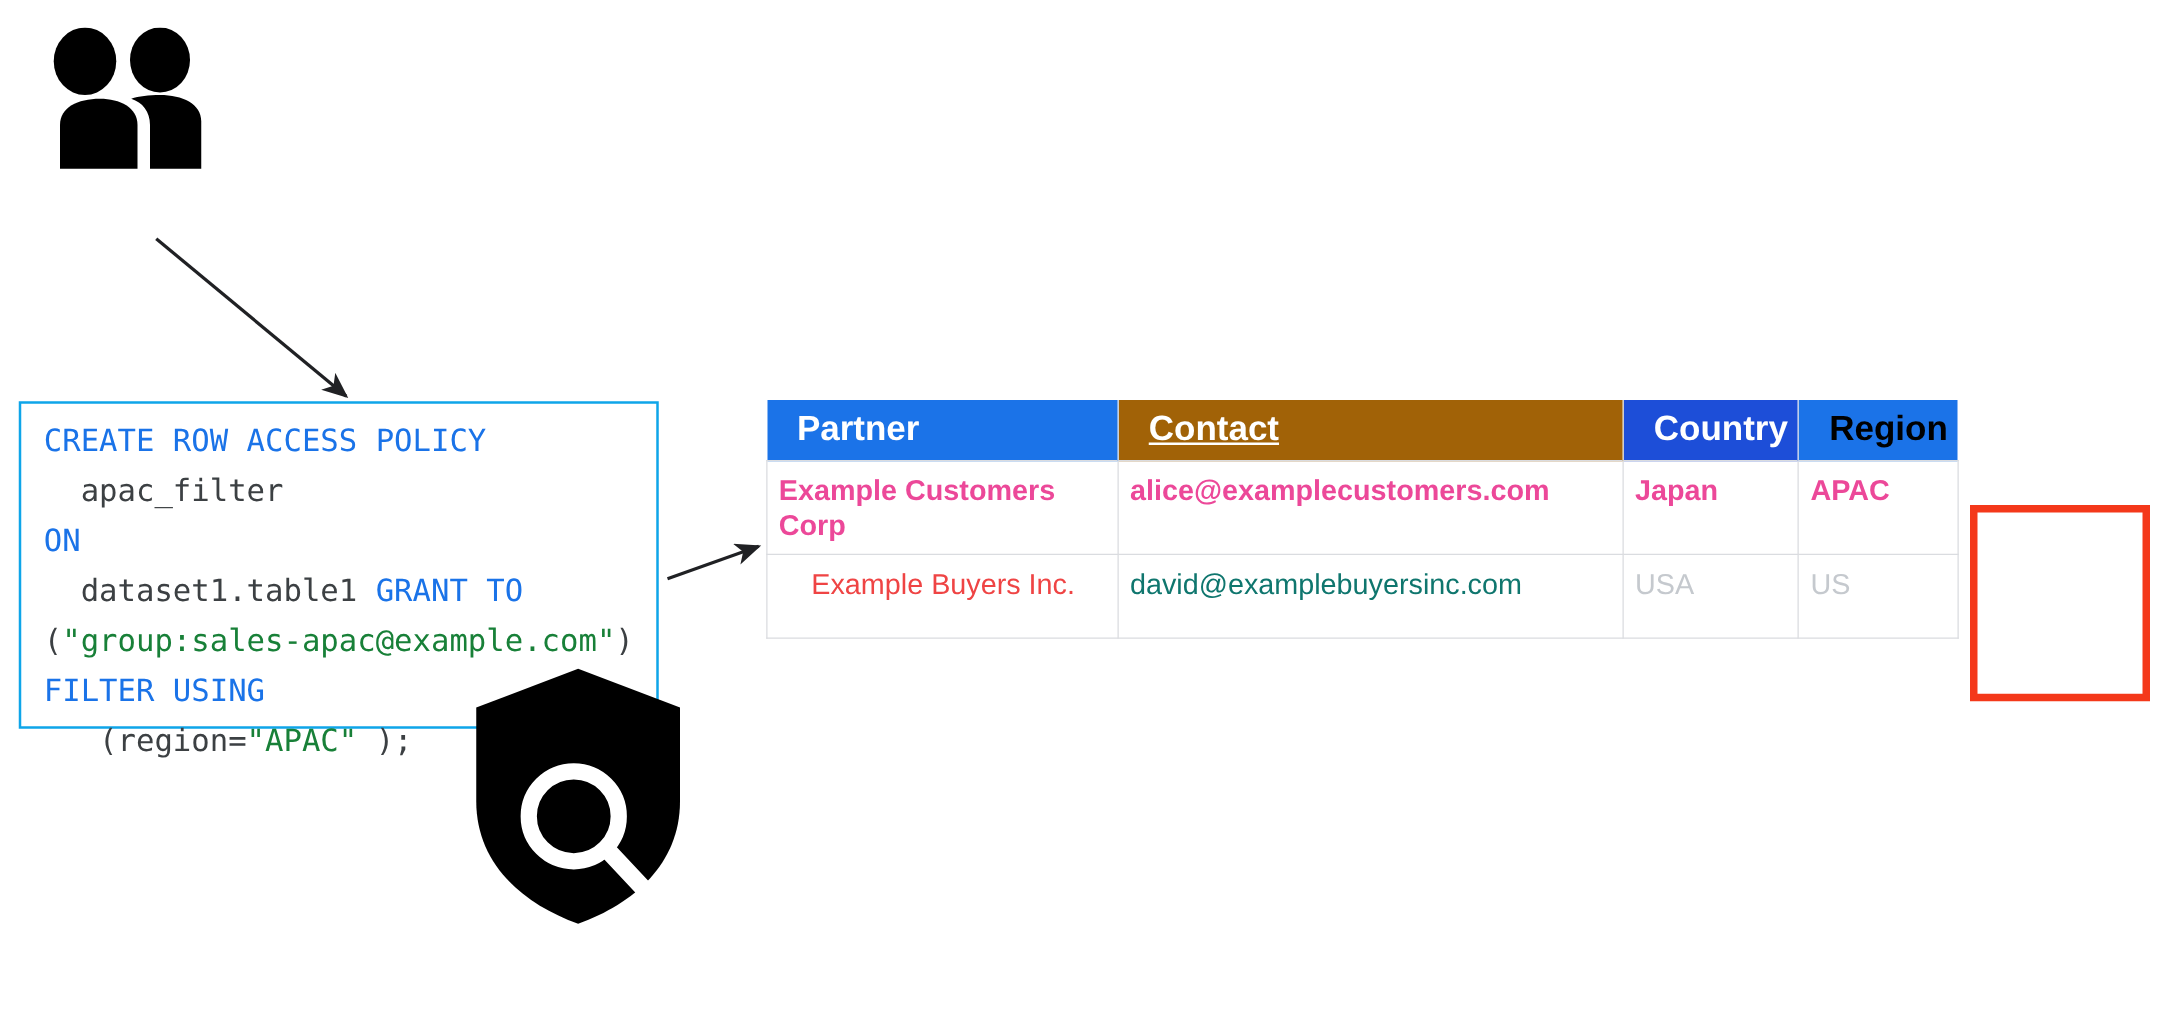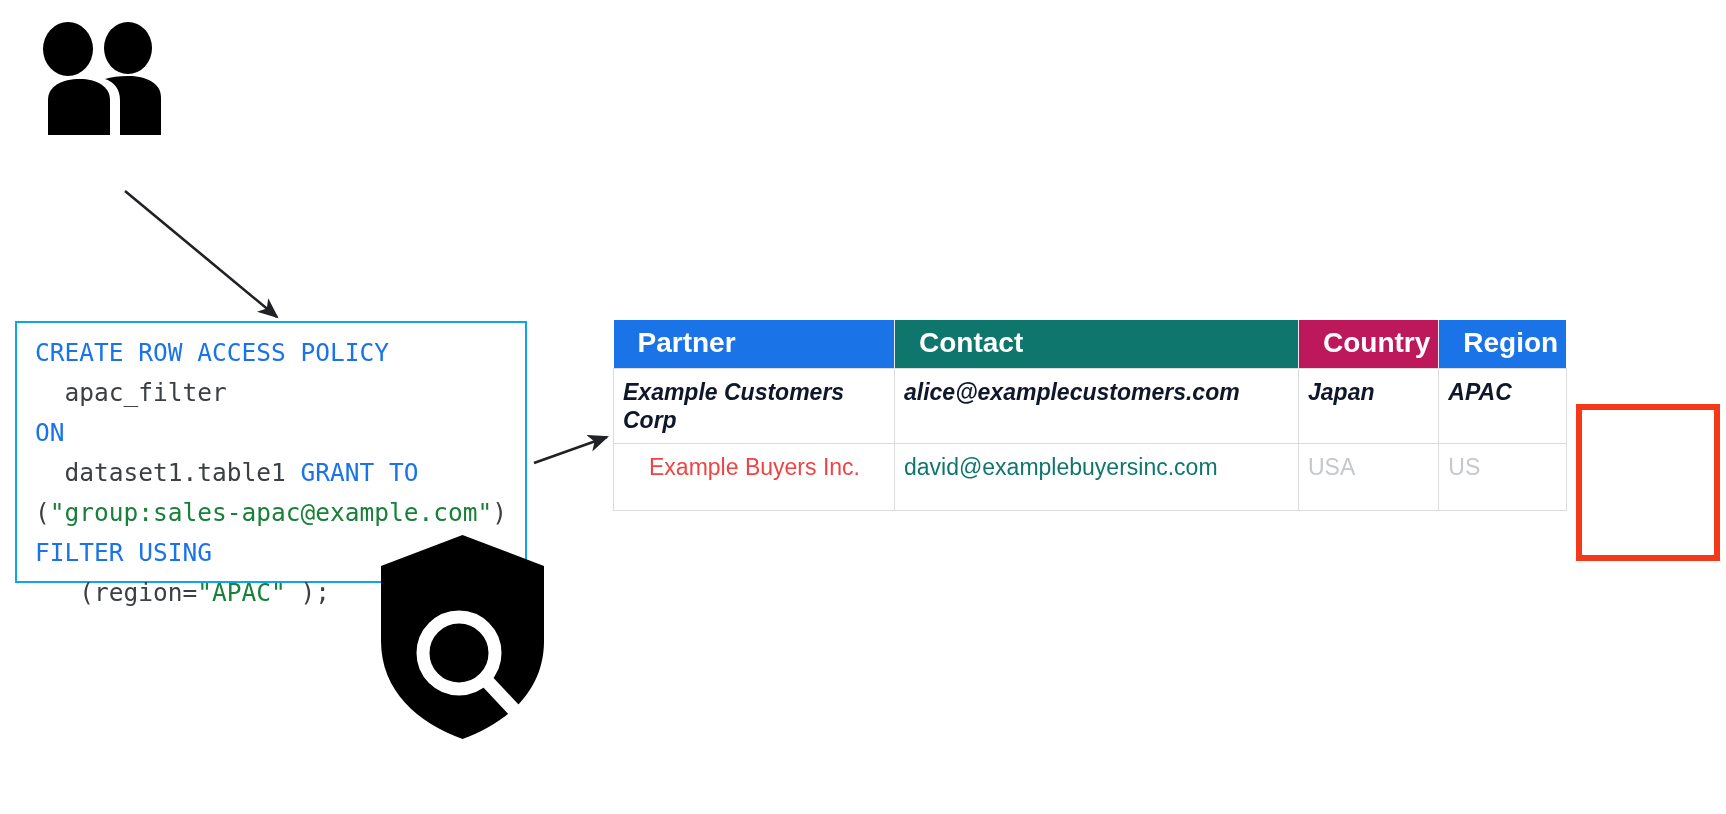--- a/index.html
+++ b/index.html
@@ -105,23 +105,22 @@
   }
   #partner-table thead th + th {
     border-left: 1px solid #e8eaed;
   }
   #partner-table tbody td {
     border: 1px solid #dadce0;
     line-height: 1.22;
     height: 67px;
   }
   tr.row-active td {
-    color: #0f172a;
+    color: #ec4899;
     font-weight: bold;
-    font-style: italic;
   }
   tr.row-muted td {
     color: #c5c9ce;
     font-weight: normal;
     border-color: #eceef0;
   }
   .col-partner { width: 281px; }
   .col-contact { width: 404px; }
   .col-country { width: 135px; }
   .col-region  { width: 120px; }
@@ -188,23 +187,23 @@
 <table id="partner-table">
   <colgroup>
     <col class="col-partner">
       <col class="col-contact">
     <col class="col-country">
       <col class="col-region">
   </colgroup>
   <thead>
     <tr>
       <th style="background: rgb(27, 115, 232); color: rgb(255, 255, 255);">Partner</th>
-      <th style="background: #0f766e; color: rgb(255, 255, 255);">Contact</th>
-      <th style="background: #be185d; color: rgb(255, 255, 255);">Country</th>
-      <th style="background: rgb(27, 115, 232); color: #ffffff;">Region</th>
+      <th style="background: #a16207; color: rgb(255, 255, 255); text-decoration: underline;">Contact</th>
+      <th style="background: #1d4ed8; color: rgb(255, 255, 255);">Country</th>
+      <th style="background: rgb(27, 115, 232); color: #000000;">Region</th>
     </tr>
   </thead>
   <tbody>
     <tr class="row-active">
       <td>Example Customers Corp</td>
       <td>alice@examplecustomers.com</td>
       <td>Japan</td>
       <td>APAC</td>
     </tr>
     <tr class="row-muted">

